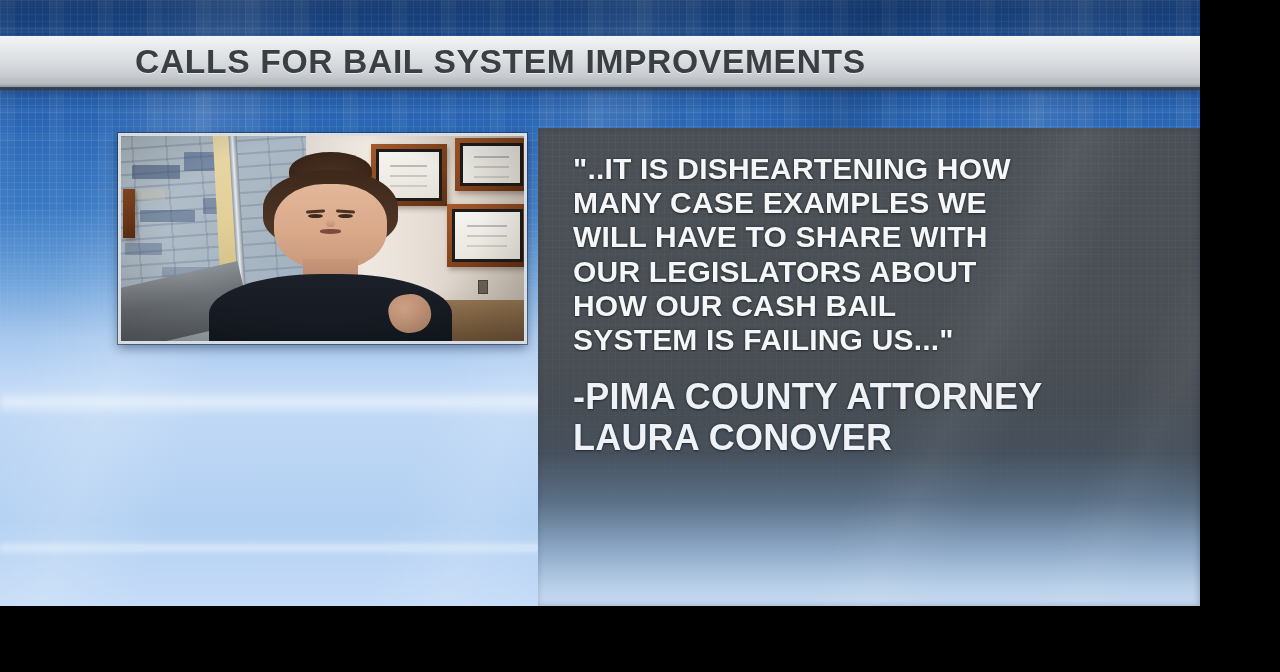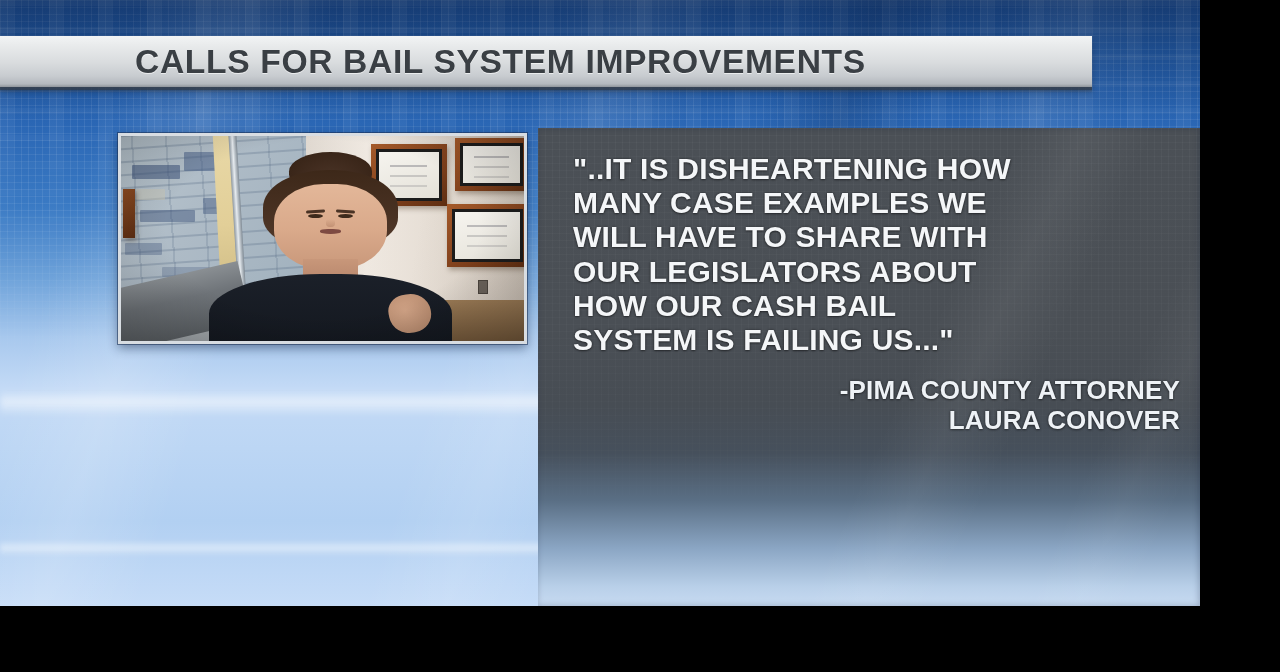--- a/index.html
+++ b/index.html
@@ -75,21 +75,21 @@
     background:linear-gradient(to bottom, rgba(255,255,255,0) 0%, rgba(255,255,255,.45) 50%, rgba(255,255,255,0) 100%);
     filter:blur(2px);
   }
   .bg-topdark {
     position:absolute; left:0; right:0; top:0; height:120px;
     background:linear-gradient(to bottom, rgba(8,30,68,.42), rgba(8,30,68,0));
   }
 
   
   .banner {
-    position:absolute; left:0; top:36px; width:1092px; height:51px;
+    position:absolute; left:0; top:36px; width:1200px; height:51px;
     background:linear-gradient(to bottom,
       #f2f4f5 0%, #e9ebec 18%, #d9dcde 52%, #c8ccd0 78%, #b4b9be 94%, #8f959b 100%);
     box-shadow:0 3px 0 0 rgba(40,48,58,.55), 0 5px 7px rgba(10,30,60,.35);
     display:flex; align-items:center;
   }
   .banner::after{
     content:""; position:absolute; left:0; right:0; bottom:-6px; height:6px;
     background:linear-gradient(to bottom, rgba(60,70,82,.75), rgba(60,70,82,0));
   }
   .banner-title {
@@ -282,25 +282,24 @@
   }
   .quote-text {
     position:absolute; left:35px; top:24px; right:20px;
     font-size:30px; font-weight:bold; line-height:1.14;
     color:#f4f6f8; letter-spacing:.2px;
     text-shadow:0 0 3px rgba(0,0,0,.45), 0 1px 2px rgba(0,0,0,.35);
     white-space:pre-line;
   }
   .quote-attrib {
     position:absolute; left:35px; top:248px; right:20px;
-    font-size:26px; font-weight:bold; line-height:1.14;
+    font-size:36px; font-weight:bold; line-height:1.14;
     color:#eef2f6; letter-spacing:.2px;
     text-shadow:0 0 3px rgba(0,0,0,.45), 0 1px 2px rgba(0,0,0,.35);
     white-space:pre-line;
-    text-align:right;
   }
 
   
   .bar-right { position:absolute; left:1200px; top:0; width:80px; height:672px; background:#000; }
   .bar-bottom { position:absolute; left:0; top:606px; width:1280px; height:66px; background:#000; }
 </style>
 </head>
 <body>
 
 <div id="stage">

